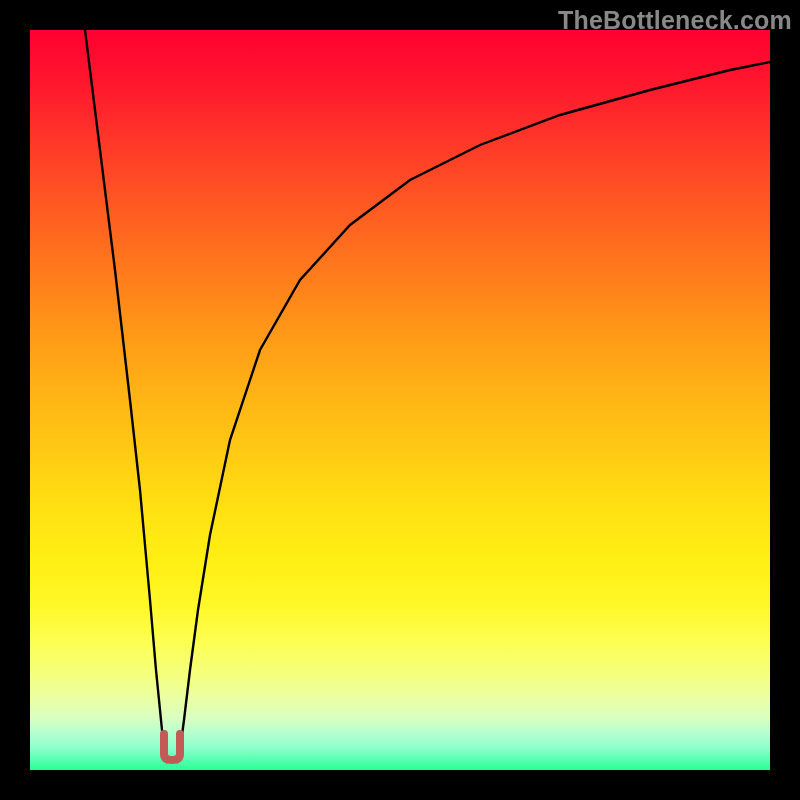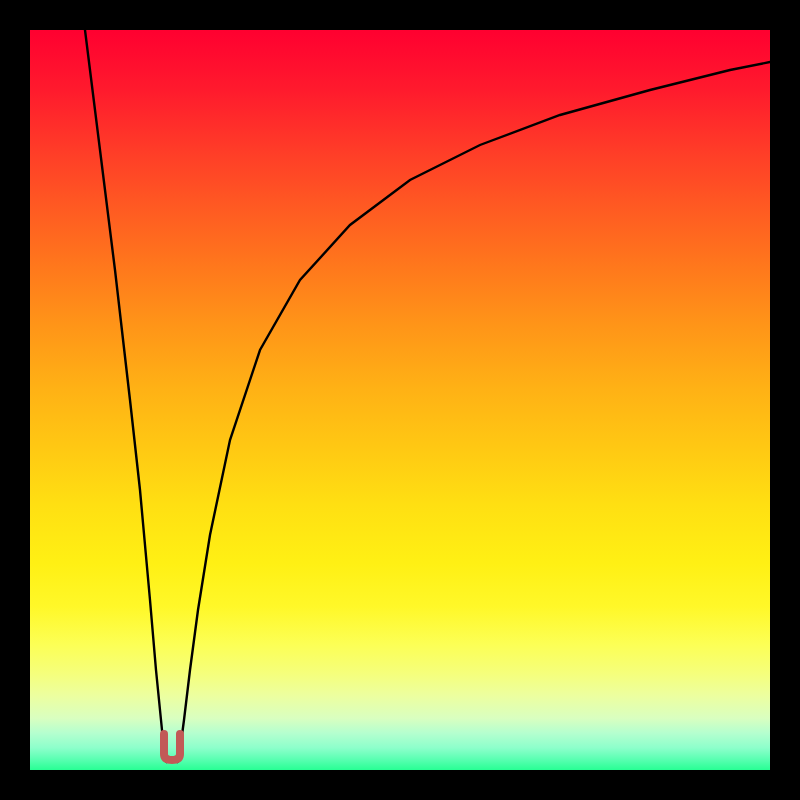--- a/index.html
+++ b/index.html
@@ -62,20 +62,21 @@
   }
   .svglayer {
     position: absolute;
     inset: 0;
   }
 </style>
 </head>
 <body>
 
 <div class="outer">
+  <div class="watermark">TheBottleneck.com</div>
   <div class="plot">
     <div class="gradient"></div>
     <svg class="svglayer" viewBox="0 0 740 740" preserveAspectRatio="none">
       <path id="left-branch" fill="none" stroke="#000" stroke-width="2.4" stroke-linecap="round" d="M55.00 0.00 L70.00 120.00 L85.00 240.00 L100.00 370.00 L110.00 460.00 L120.00 570.00 L126.00 640.00 L131.00 690.00 L134.00 720.00 L136.50 732.00"></path>
       <path id="right-branch" fill="none" stroke="#000" stroke-width="2.4" stroke-linecap="round" d="M147.50 732.00 L150.00 720.00 L154.00 690.00 L160.00 640.00 L168.00 580.00 L180.00 505.00 L200.00 410.00 L230.00 320.00 L270.00 250.00 L320.00 195.00 L380.00 150.00 L450.00 115.00 L530.00 85.00 L620.00 60.00 L700.00 40.00 L740.00 32.00"></path>
       <path id="u-marker" fill="none" stroke-width="8" stroke-linecap="round" stroke-linejoin="round" d="M 134 704 L 134 724 Q 134 730 142 730 Q 150 730 150 724 L 150 704" stroke="#c25a57"></path>
     </svg>
   </div>
 </div>
 

